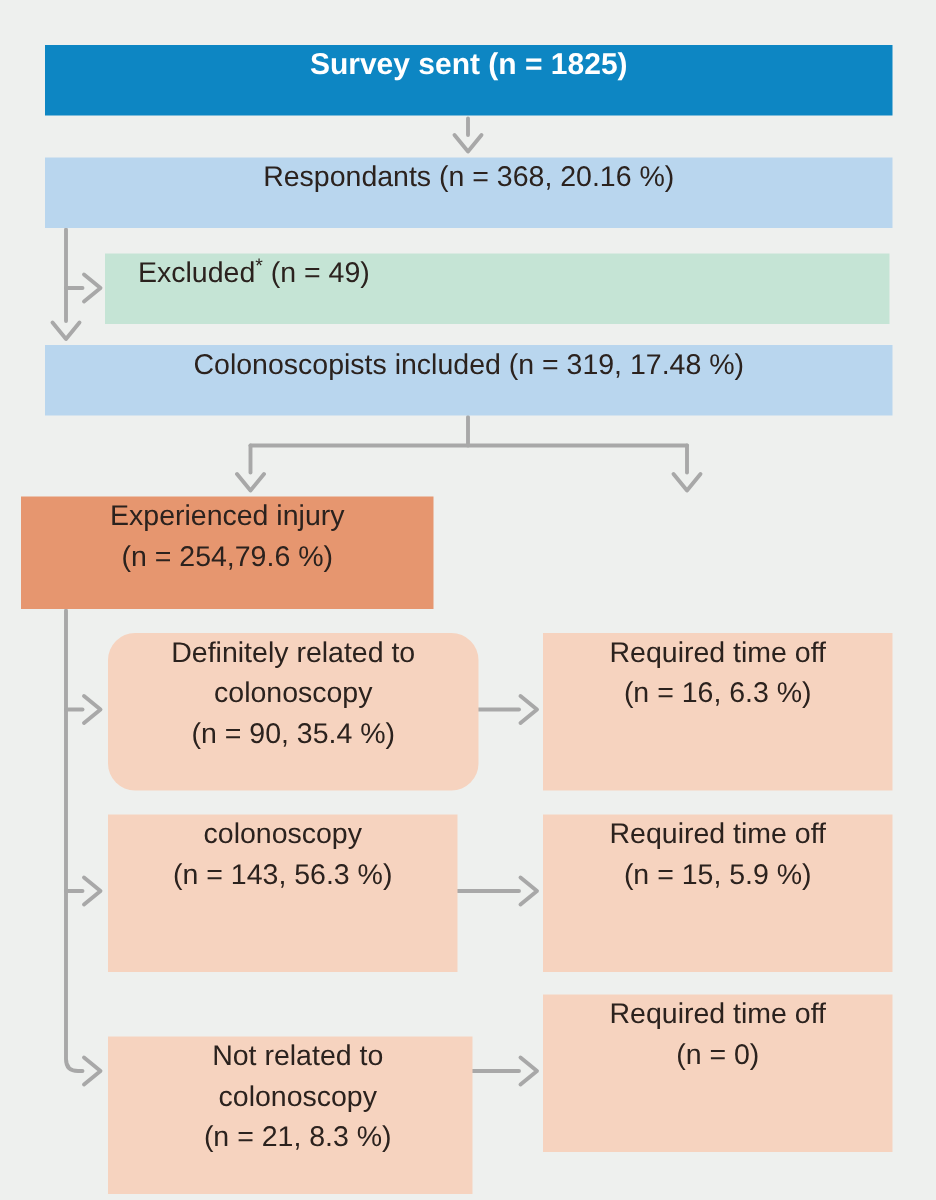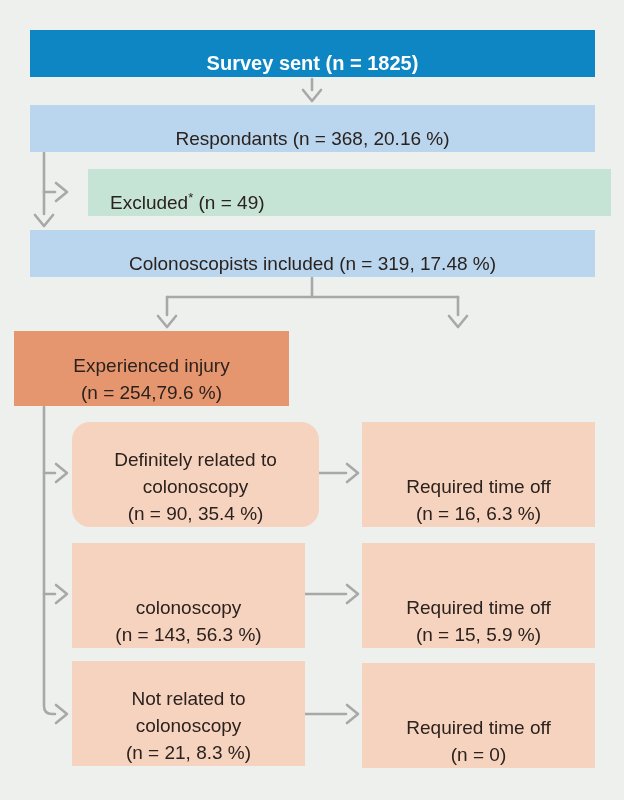--- a/index.html
+++ b/index.html
@@ -20,50 +20,50 @@
   .arrows path, .arrows polyline{
     fill:none;
     stroke:var(--arrow_gray,#a8a8a8);
     stroke-width:2.6;
     stroke-linecap:round;
     stroke-linejoin:round;
   }
   .box{
     position:absolute;
     display:flex;flex-direction:column;
-    align-items:center;justify-content:flex-end;
+    align-items:center;justify-content:flex-start;
     font-size:19px;line-height:27px;
     color:var(--text_dark,#2b221e);
     text-align:center;
   }
   .box .ln{white-space:nowrap;}
   .accent{
     background:var(--accent_blue,#0d86c3);
     color:var(--text_on_accent,#ffffff);
     font-weight:bold;
     font-size:20px;
   }
   .lightblue{background:var(--light_blue,#b9d6ee);}
   .green{background:var(--green,#c5e4d5);align-items:flex-start;padding-left:22px;text-align:left;}
   .orange{background:var(--orange,#e6966f);}
   .peach{background:var(--peach,#f6d3bf);}
   sup.ast{font-size:13px;line-height:0;vertical-align:7px;}
 
   
   .n-survey      {left:30px;  top:30px;  width:565px; height:47px;}
   .n-respondants {left:30px;  top:105px; width:565px; height:47px;}
-  .n-excluded    {left:88px;  top:169px; width:501px; height:47px;}
+  .n-excluded    {left:70px;  top:169px; width:501px; height:47px;}
   .n-included    {left:30px;  top:230px; width:565px; height:47px;}
   .n-injury      {left:14px;  top:331px; width:275px; height:75px;}
   .n-noinjury    {left:320px; top:331px; width:275px; height:75px;}
   .n-cause-0     {left:72px;  top:422px; width:247px; height:105px;border-radius:18px;}
   .n-outcome-0   {left:362px; top:422px; width:233px; height:105px;}
   .n-cause-1     {left:72px;  top:543px; width:233px; height:105px;}
   .n-outcome-1   {left:362px; top:543px; width:233px; height:105px;}
-  .n-cause-2     {left:72px;  top:661px; width:233px; height:105px;}
+  .n-cause-2     {left:72px;  top:691px; width:233px; height:105px;padding-left:10px;}
   .n-outcome-2   {left:362px; top:663px; width:233px; height:105px;}
 </style>
 </head>
 <body>
 
 <div class="canvas">
 
   <svg class="arrows" viewBox="0 0 624 800" xmlns="http://www.w3.org/2000/svg">
 
     <g>

